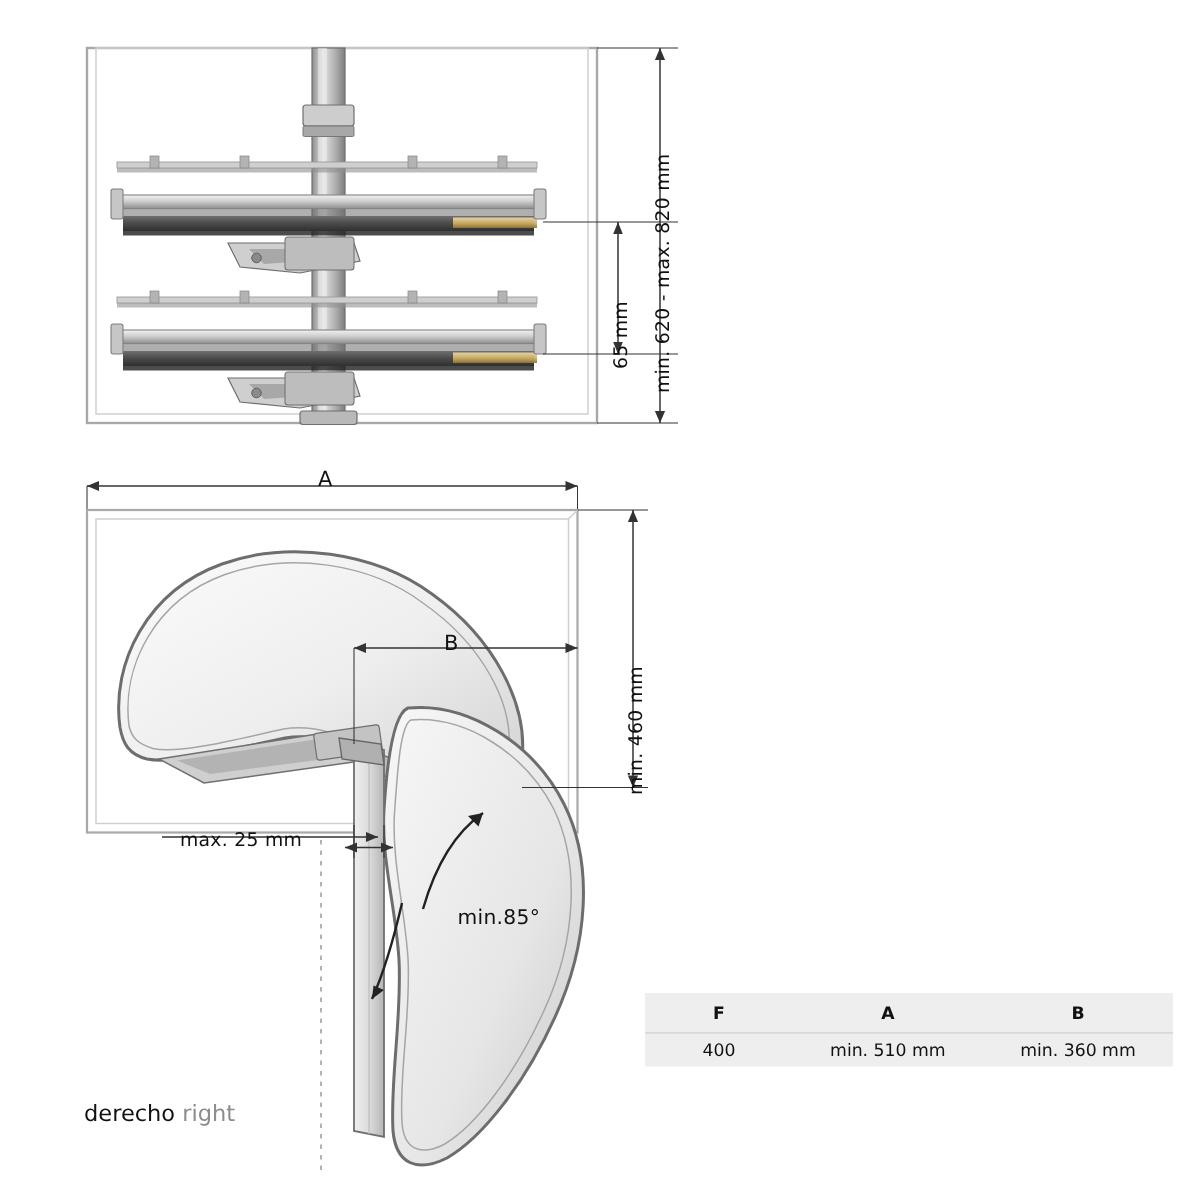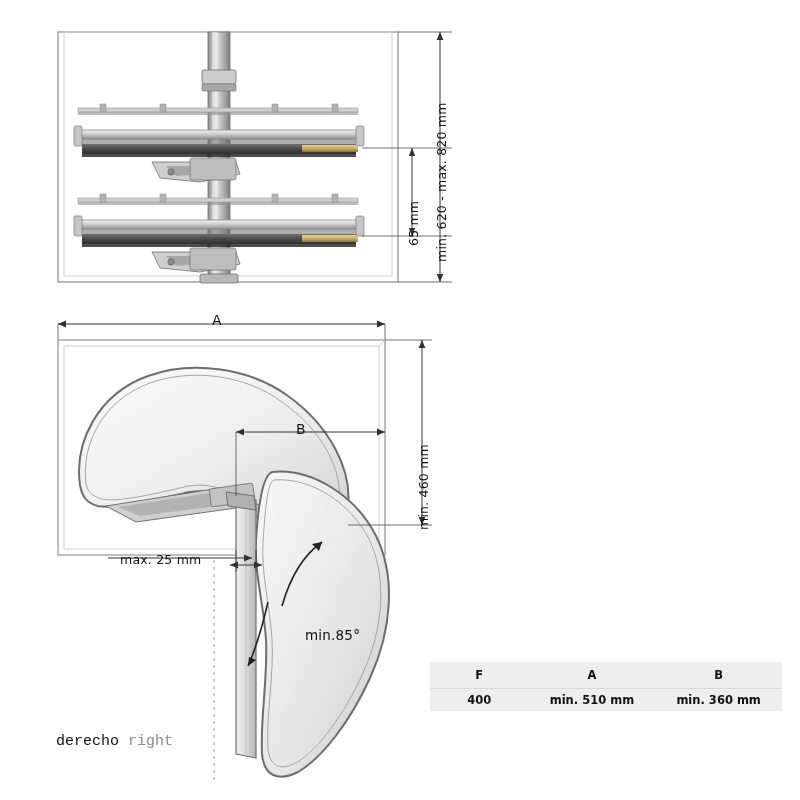--- a/index.html
+++ b/index.html
@@ -45,39 +45,38 @@
     top: 662px;
     width: 352px;
     background: #eeeeee;
     border-collapse: collapse;
     font-size: 11.5px;
   }
   .spec-table td, .spec-table th {
     padding: 4px 2px;
     text-align: center;
     border-bottom: 1px solid #ffffff;
-    font-weight: bold;
+    font-weight: normal;
     color: #111;
   }
   .spec-table th {
     font-weight: bold;
     font-size: 11.5px;
     padding-top: 6px;
     padding-bottom: 6px;
     border-bottom: 1px solid #d8d8d8;
   }
   .spec-table tr:last-child td { border-bottom: none; }
 
   .caption {
     position: absolute;
     left: 56px;
     top: 733px;
     font-size: 15px;
     color: #111;
-    font-family: Liberation Mono, monospace;
   }
   .caption .light { color: #8c8c8c; }
 
   svg { display: block; }
 </style>
 </head>
 <body>
 
 <div class="stage">
 
@@ -283,21 +282,21 @@
       <line x1="216" y1="240" x2="216" y2="262" stroke="#333" stroke-width="0.7"></line>
       <line x1="190" y1="255" x2="222" y2="255" stroke="#333" stroke-width="1"></line>
       <polygon points="190,255 198,251.6 198,258.4" fill="#333"></polygon>
       <polygon points="222,255 214,251.6 214,258.4" fill="#333"></polygon>
     </svg>
 
     <div class="label" style="left:212px; top:312px; font-size:14px;">A</div>
     <div class="label" style="left:296px; top:421px; font-size:14px;">B</div>
     <div class="label-rot" style="left:416px; top:530px;">min. 460 mm</div>
     <div class="label" style="left:120px; top:552px;text-align:right;">max. 25 mm</div>
-    <div class="label" style="left:305px; top:627px; font-size:13.5px;">min.85°</div>
+    <div class="label" style="left:305px; top:604px; font-size:13.5px;">min.85°</div>
   </div>
 
   <div class="caption">
     <span>derecho</span>
     <span class="light">right</span>
   </div>
 
   <table class="spec-table">
     <thead>
       <tr>

